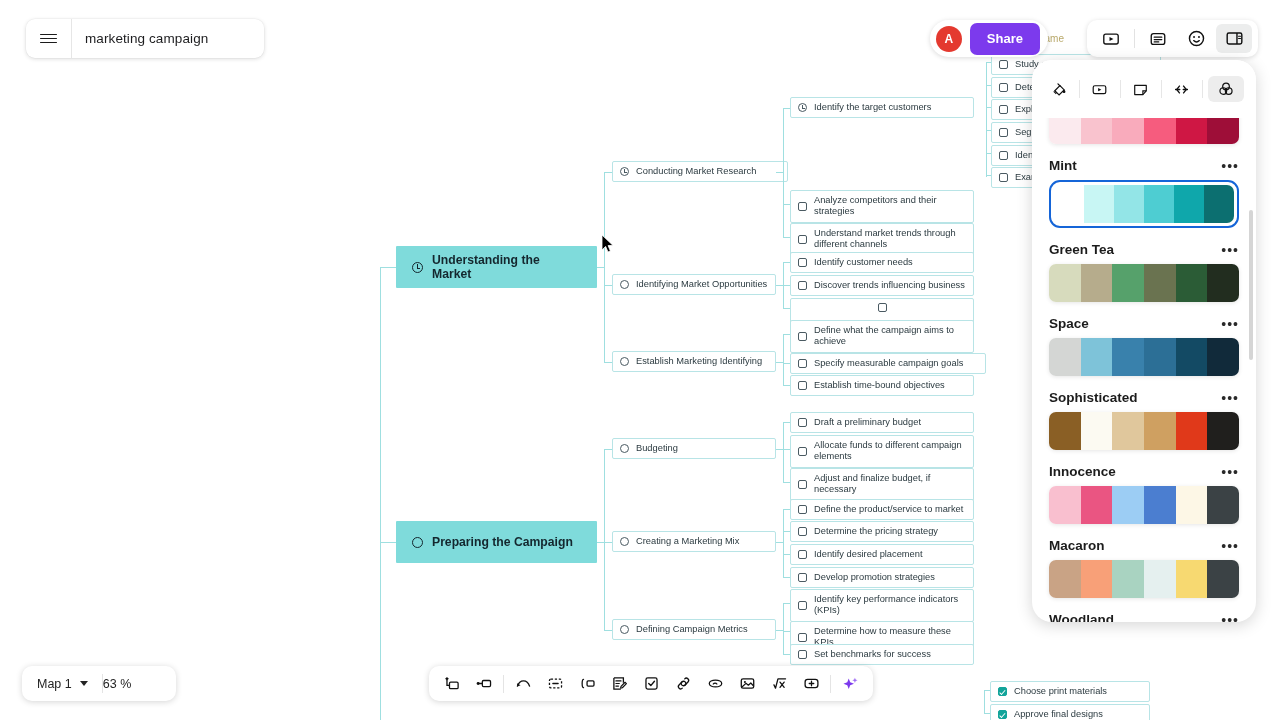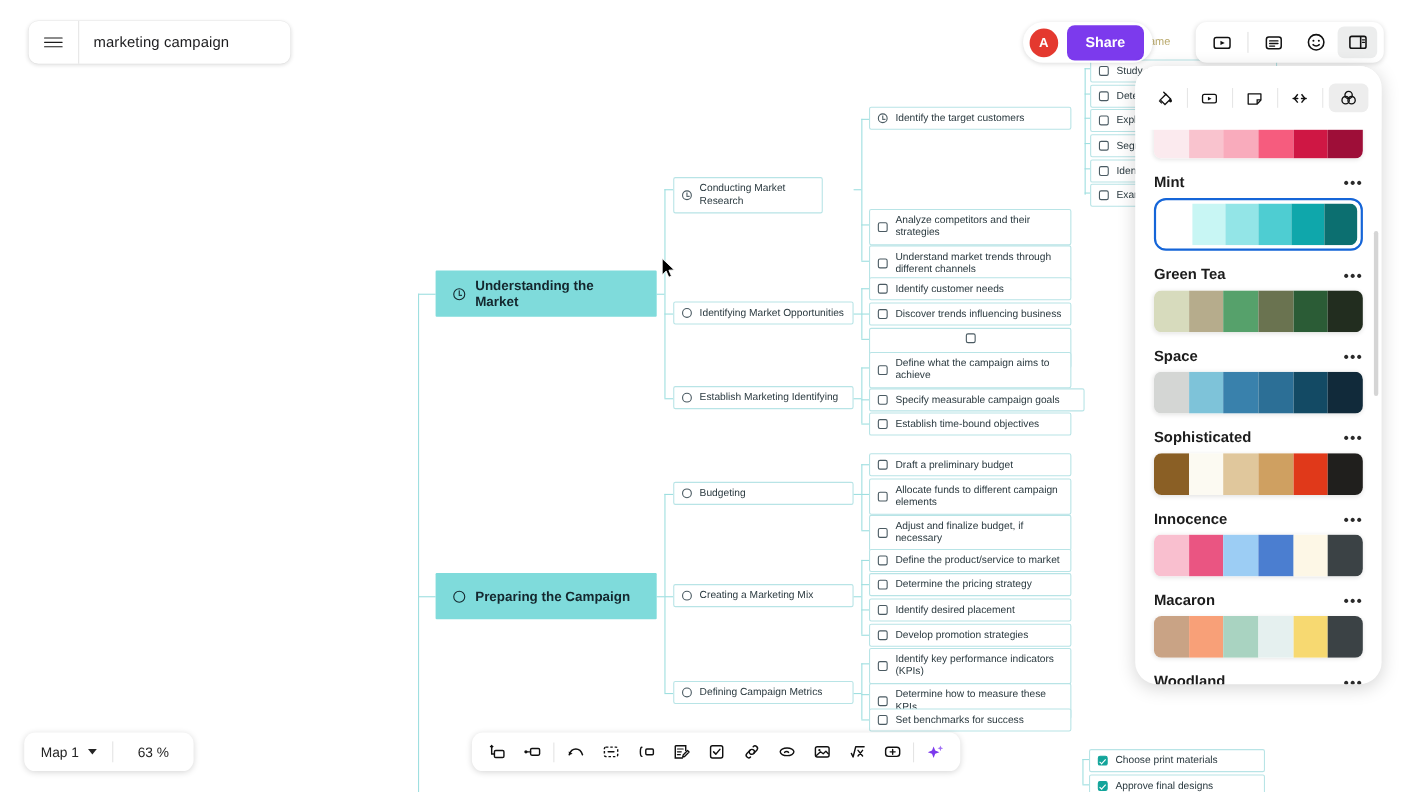--- a/index.html
+++ b/index.html
@@ -107,21 +107,21 @@
 
   
   .map-ctrl{
     position:absolute; left:22px; top:666px; height:35px; width:154px;
     background:#fff; border-radius:10px; display:flex; align-items:center;
     box-shadow:0 1px 6px rgba(0,0,0,.17); z-index:6;
   }
   .map-name{ display:flex;align-items:center;gap:8px; padding-left:15px; font-size:12.5px;color:#242424;cursor:pointer;}
   .caret{ width:0;height:0;border-left:4.5px solid transparent;border-right:4.5px solid transparent;border-top:5.5px solid #242424;}
   .map-div{ width:1px;height:19px;background:#e4e4e4;margin-left:14px;}
-  .map-zoom{ flex:1; text-align:center; font-size:12.5px; color:#242424; cursor:pointer;}
+  .map-zoom{ flex:1; font-size:12.5px; color:#242424; cursor:pointer;}
 
   
   .color-panel{
     position:absolute; left:1032px; top:60px; width:224px; height:562px;
     background:#fff; border-radius:20px;
     box-shadow:0 3px 16px rgba(0,0,0,.17);
     overflow:hidden; z-index:7;
   }
   .cp-toolbar{
     position:absolute;left:0;top:0;width:100%;height:58px;background:#fff;
@@ -145,21 +145,21 @@
 
 <div class="canvas">
 
   <div id="map-layer">
       <div class="connh" style="left:380px;top:267px;width:16px"></div>
       <div class="connh" style="left:597px;top:267px;width:7px"></div>
       <div class="connv" style="left:604px;top:171.5px;height:190px"></div>
       <div class="connh" style="left:604px;top:171.5px;width:8px"></div>
       <div class="connh" style="left:604px;top:284.5px;width:8px"></div>
       <div class="connh" style="left:604px;top:361.5px;width:8px"></div>
-      <div class="node" style="left:612px;top:161px;width:136px;min-height:21px">
+      <div class="node" style="left:612px;top:161px;width:176px;min-height:21px">
         <span class="clock"></span>
         <span class="lbl">Conducting Market Research</span>
       </div>
       <div class="connh" style="left:776px;top:171.5px;width:7px"></div>
       <div class="connv" style="left:783px;top:107.5px;height:129px"></div>
       <div class="connh" style="left:783px;top:107.5px;width:7px"></div>
       <div class="node" style="left:790px;top:97px;width:184px;min-height:21px;">
         <span class="clock"></span>
         <span class="lbl">Identify the target customers</span>
       </div>

